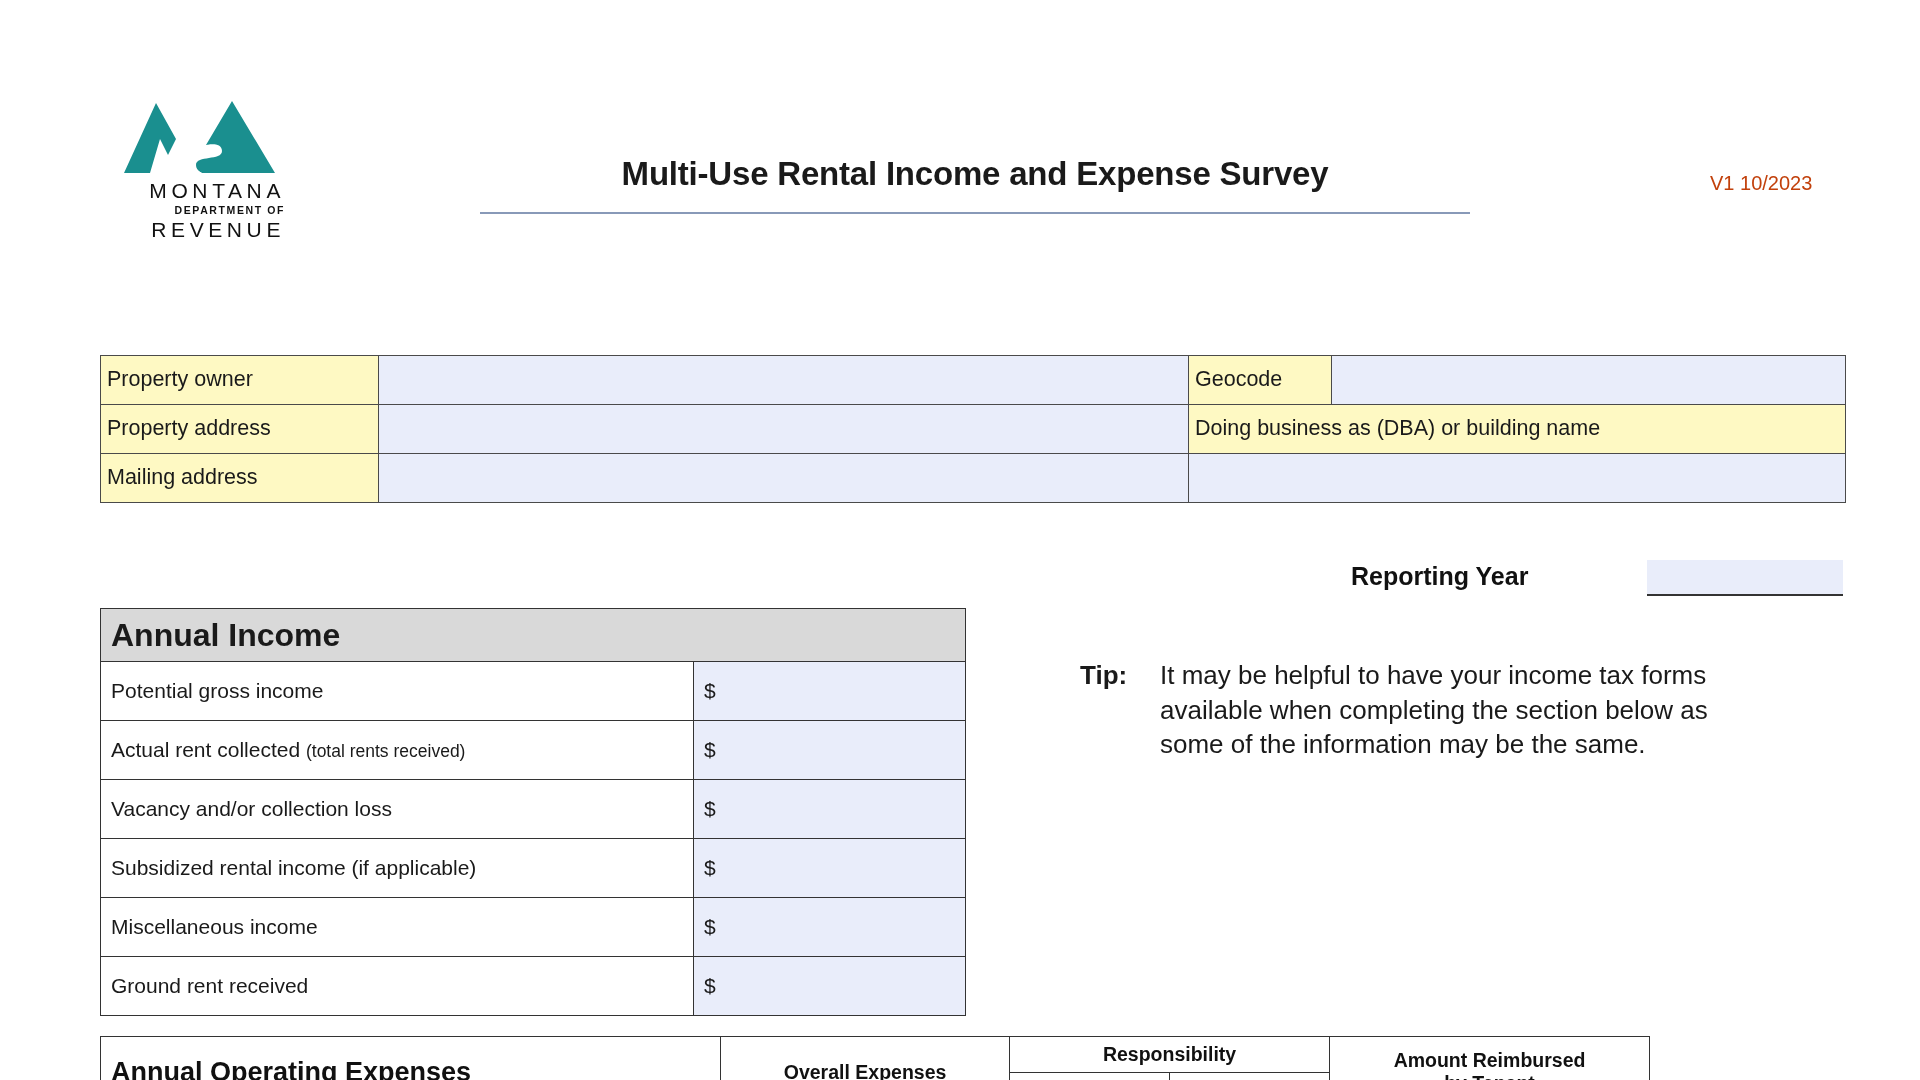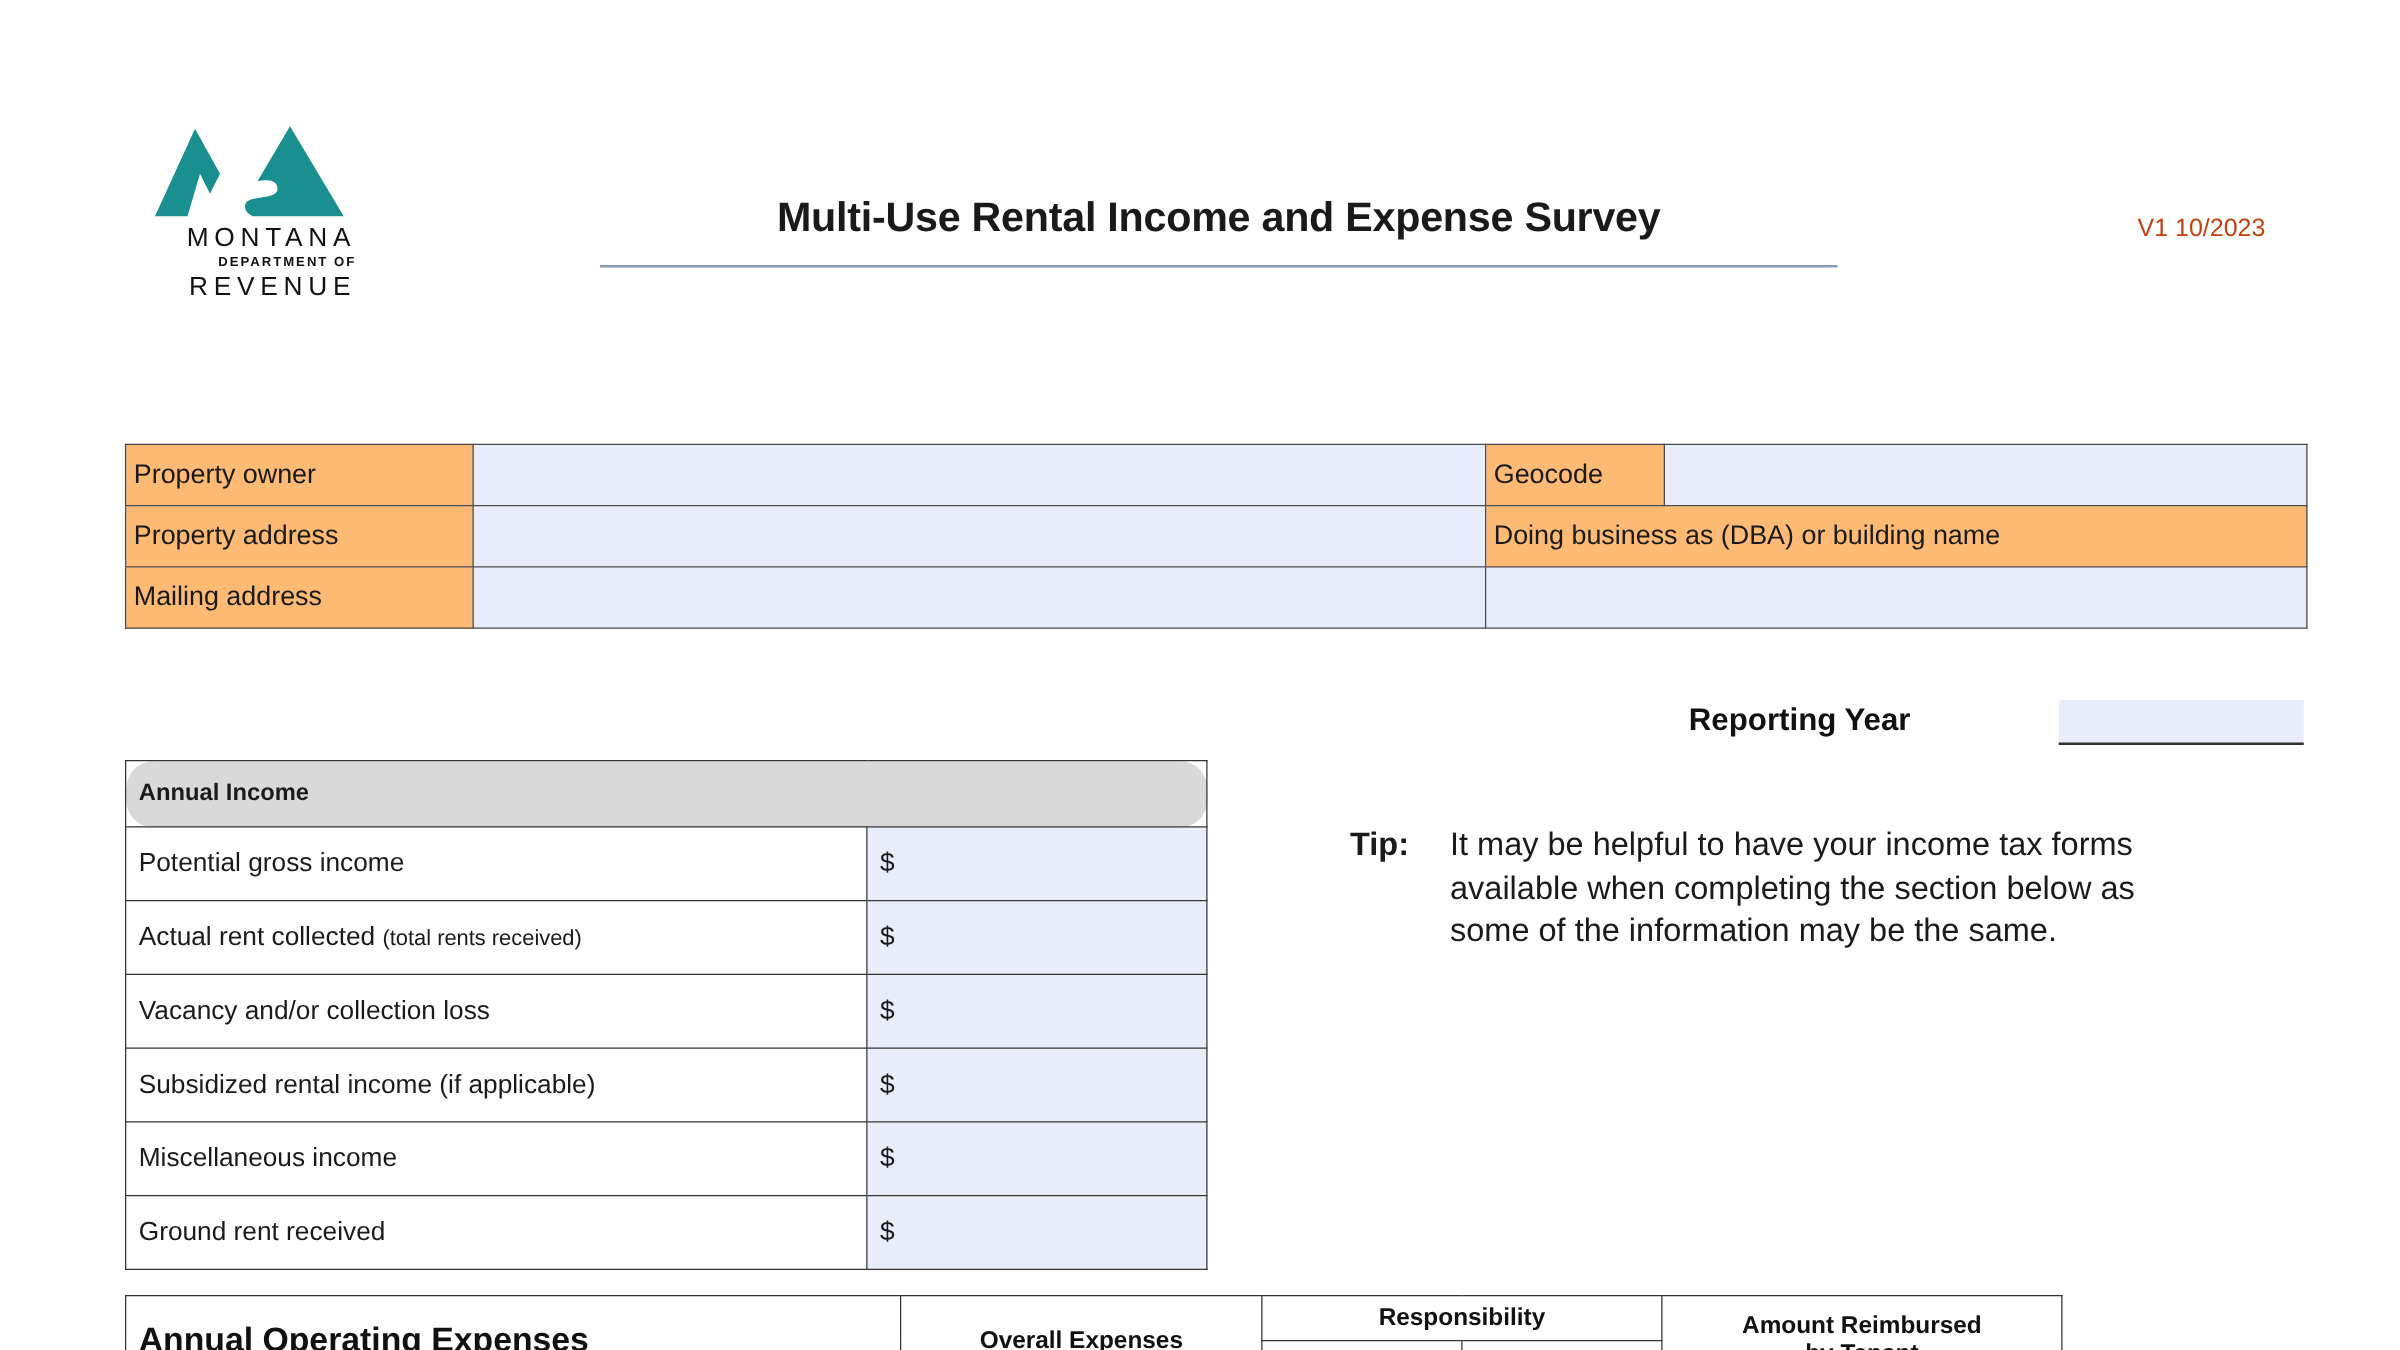--- a/index.html
+++ b/index.html
@@ -120,21 +120,21 @@
   }
   .prop-table td {
     border: 1.5px solid #4a4a4a;
     height: 48px;
     font-size: 21.5px;
     color: #1a1a1a;
     padding: 0 6px;
     vertical-align: middle;
     line-height: 1.1;
   }
-  .cell-label { background: #fdba74; white-space: nowrap; }
+  .cell-label { background: #fef9c3; white-space: nowrap; }
   .cell-fill { background: #e9edfa; }
 
   
   .reporting-year-label {
     position: absolute;
     left: 1351px;
     top: 562px;
     font-size: 25px;
     font-weight: 700;
     color: #111111;
@@ -164,23 +164,22 @@
     height: 58px;
     padding: 0 10px;
     font-size: 21px;
     color: #1a1a1a;
     text-align: left;
     vertical-align: middle;
   }
   .income-table th.income-head {
     background: #d9d9d9;
     font-weight: 700;
-    font-size: 19px;
+    font-size: 32px;
     height: 52px;
-    border-radius: 22px;
   }
   .income-label { background: #ffffff; }
   .income-label .sub {
     font-size: 17.5px;
   }
   .income-dollar {
     background: #e9edfa;
     font-size: 21px;
     width: 272px;
   }

